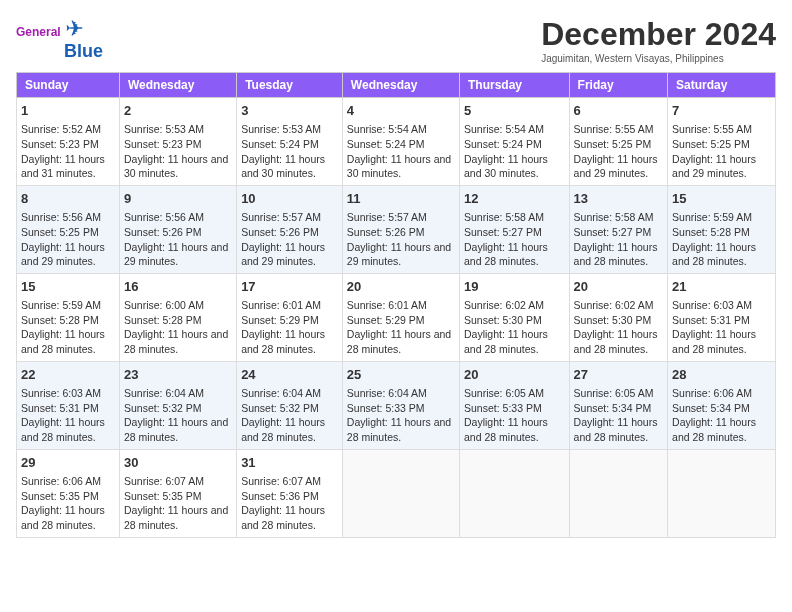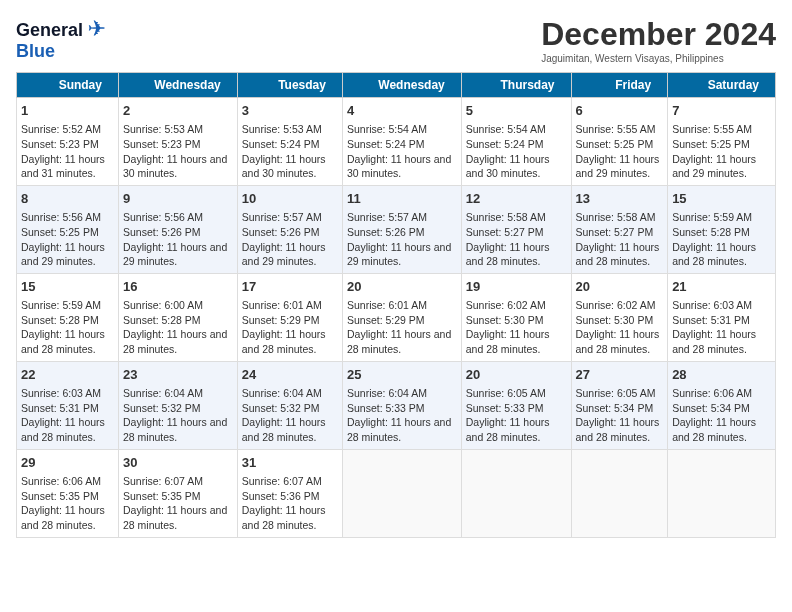--- a/index.html
+++ b/index.html
@@ -15,30 +15,31 @@
       justify-content: space-between;
       align-items: flex-start;
       margin-bottom: 8px;
     }
     .logo {
       display: flex;
       flex-direction: column;
       align-items: flex-start;
     }
     .logo-general {
-      font-size: 18px;
+      font-size: 12px;
       font-weight: bold;
-      color: #0f172a;
+      color: #a21caf;
       line-height: 1;
     }
     .logo-blue {
       font-size: 18px;
       font-weight: bold;
       color: #1a5fb4;
       line-height: 1;
+      margin-left: 48px;
     }
     .logo-bird {
       display: inline-block;
       color: #1a5fb4;
       font-size: 22px;
     }
     .logo-top {
       display: flex;
       align-items: center;
     }
@@ -52,24 +53,24 @@
     .subtitle {
       font-size: 10px;
       color: #555;
     }
     table {
       width: 100%;
       border-collapse: collapse;
       font-size: 10.5px;
     }
     thead tr th {
-      background-color: #0369a1;
+      background-color: #8b5cf6;
       color: #fff;
-      padding: 5px 16px;
-      text-align: right;
+      padding: 5px 8px;
+      text-align: left;
       font-size: 12px;
       font-weight: bold;
       border: 1px solid #ccc;
     }
     tbody tr td {
       vertical-align: top;
       padding: 4px 4px;
       border: 1px solid #ddd;
       min-height: 70px;
       color: #333;

